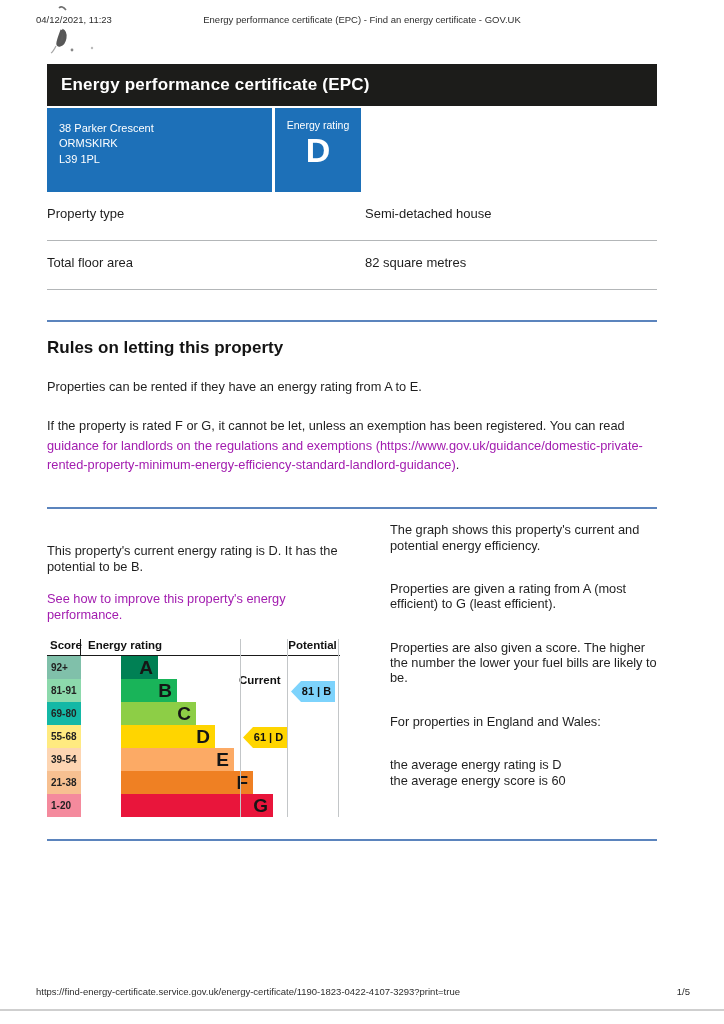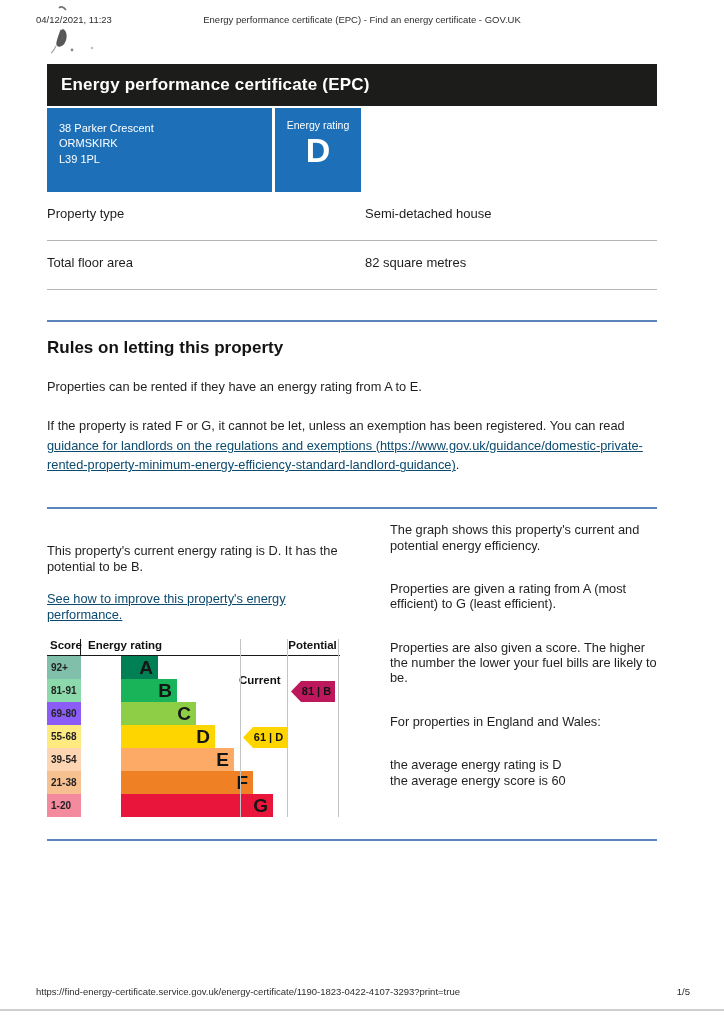--- a/index.html
+++ b/index.html
@@ -45,21 +45,21 @@
     display:flex; padding:14px 0 19px; border-bottom:1px solid #b3b6b8;
     font-size:13px; color:#1e1e1e;
   }
   .summary-row .s-label { width:318px; }
 
   .blue-rule { border:none; border-top:2px solid #5b84bd; margin-top:30px; }
 
   
   .section-heading { font-size:17px; font-weight:bold; color:#141414; margin-top:16px; }
   .rules p { font-size:12.8px; line-height:1.55; margin-top:19px; color:#1f1f1f; }
-  a.doc-link { color:#0c4a6e; text-decoration:underline; cursor:pointer; }
+  a.doc-link { color:#a21caf; cursor:pointer; }
 
   
   .eff-grid { display:flex; margin-top:13px; }
   .eff-left { width:293px; }
   .eff-right { width:267px; margin-left:50px; }
   .eff-heading { font-size:16.5px; font-weight:bold; line-height:1.12; color:#141414; }
   .eff-left p.body, .eff-right p { font-size:12.8px; line-height:1.2; color:#1f1f1f; }
   .eff-left p.body { margin-top:21px; }
   .eff-left .improve { display:inline-block; margin-top:17px; font-size:12.8px; line-height:1.25; width:260px; }
   .eff-right p { margin-bottom:15px; }
@@ -170,21 +170,21 @@
                 <span class="cletter">A</span>
               </div>
           </div>
           <div class="crow">
             <div class="cscore" style="background-color: rgb(140, 217, 172);">81-91</div>
             <div class="cbar bw1" style="background-color: rgb(25, 180, 89);">
                 <span class="cletter">B</span>
               </div>
           </div>
           <div class="crow">
-            <div class="cscore" style="background-color: #8b5cf6;">69-80</div>
+            <div class="cscore" style="background-color: #14b8a6;">69-80</div>
             <div class="cbar bw2" style="background-color: rgb(141, 206, 70);">
                 <span class="cletter">C</span>
               </div>
           </div>
           <div class="crow">
             <div class="cscore" style="background-color: rgb(255, 234, 128);">55-68</div>
             <div class="cbar bw3" style="background-color: rgb(255, 213, 0);">
                 <span class="cletter">D</span>
               </div>
           </div>
@@ -205,21 +205,21 @@
             <div class="cbar bw6" style="background-color: rgb(233, 21, 59);">
                 <span class="cletter">G</span>
               </div>
           </div>
 
           <div class="vline vl1"></div>
           <div class="vline vl2"></div>
           <div class="vline vl3"></div>
 
           <div class="arrow arrow-current" style="background-color: rgb(255, 213, 0);">61 | D</div>
-          <div class="arrow arrow-potential" style="background-color: #be185d;">81 | B</div>
+          <div class="arrow arrow-potential" style="background-color: #7dd3fc;">81 | B</div>
         </div>
       </div>
 
       <div class="eff-right">
         <p>The graph shows this property's current and potential energy efficiency.</p>
         <p class="gap-top">Properties are given a rating from A (most efficient) to G (least efficient).</p>
         <p class="gap-top">Properties are also given a score. The higher the number the lower your fuel bills are likely to be.</p>
         <p class="gap-top">For properties in England and Wales:</p>
         <p class="tight gap-top">the average energy rating is D</p>
         <p class="tight">the average energy score is 60</p>

